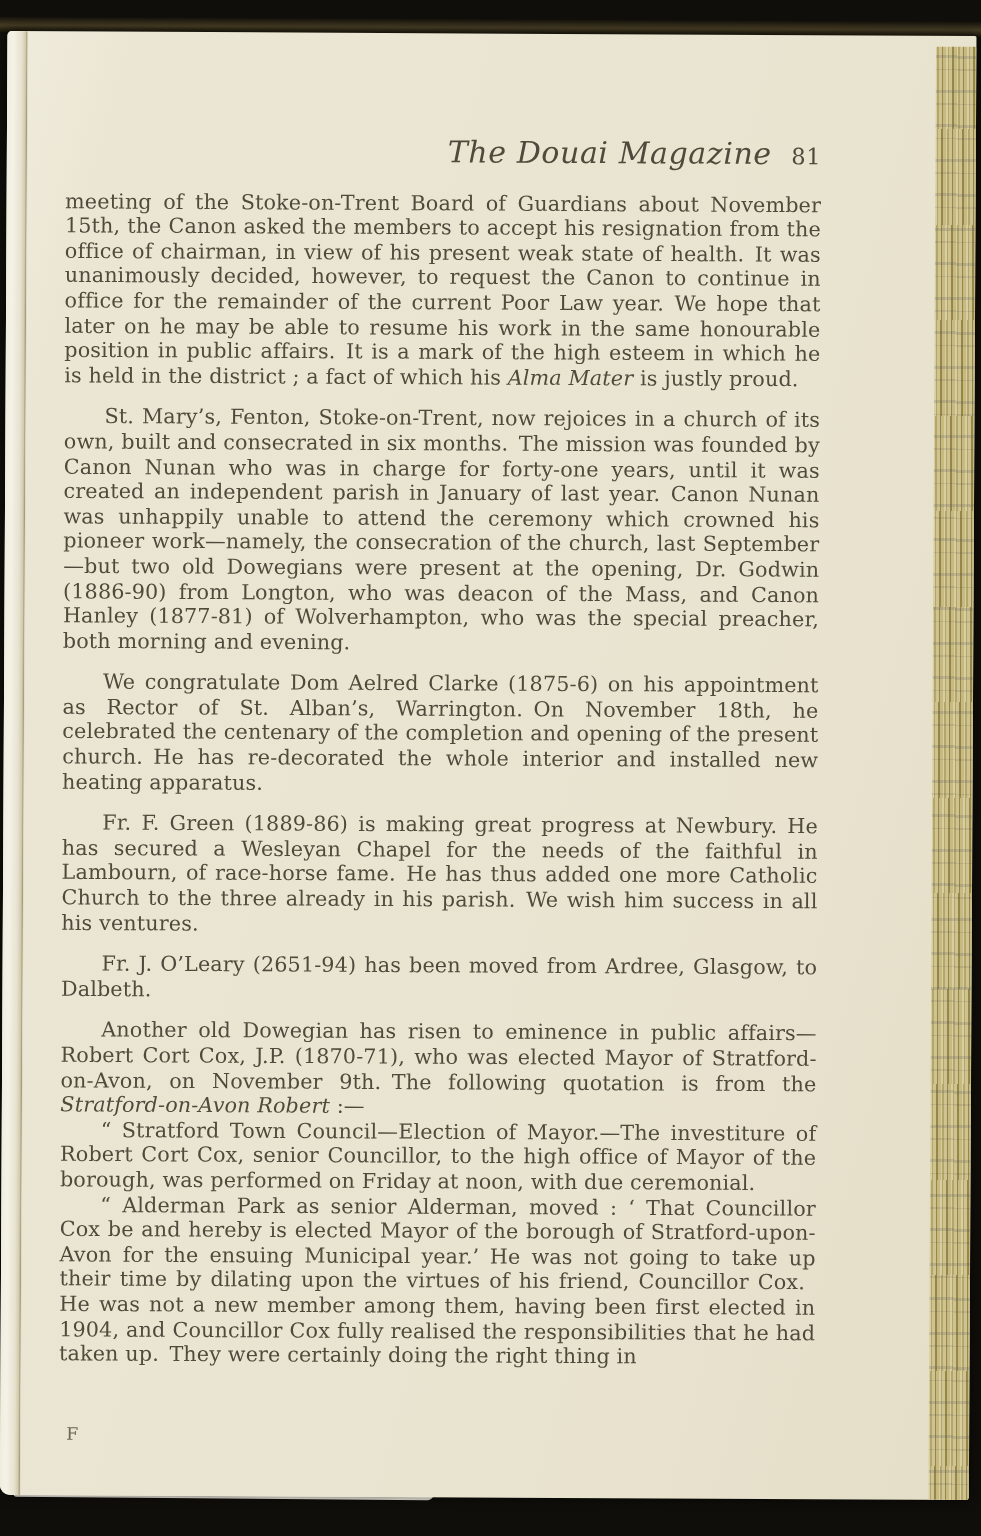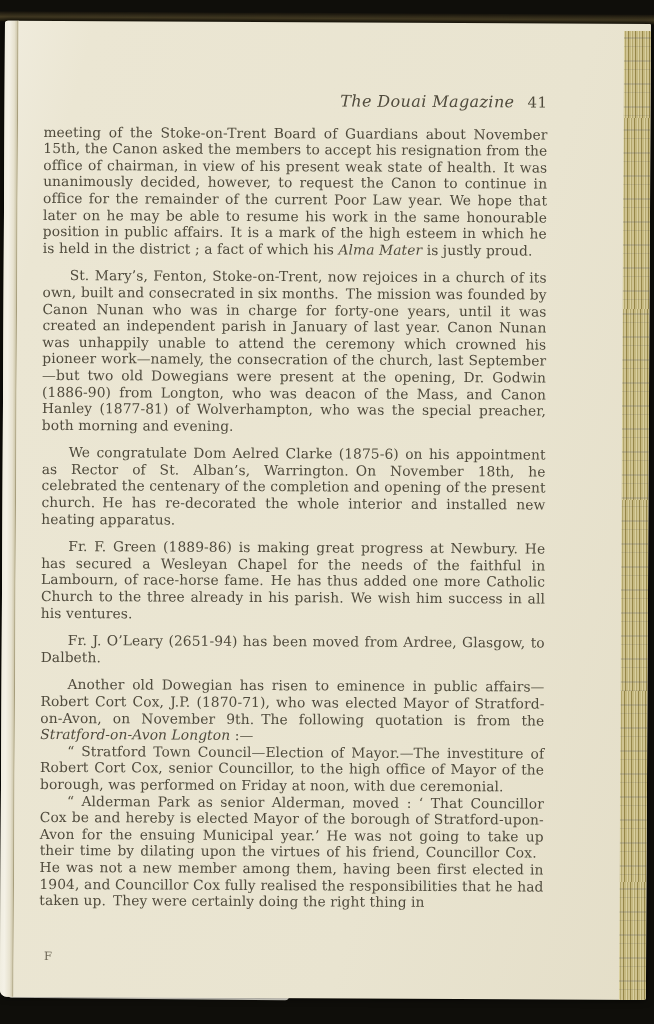--- a/index.html
+++ b/index.html
@@ -41,21 +41,21 @@
     background:
       repeating-linear-gradient(180deg, rgba(75,78,95,0) 0 6px, rgba(75,78,95,0.18) 6px 8px, rgba(75,78,95,0) 8px 15px, rgba(60,60,70,0.12) 15px 16px, rgba(75,78,95,0) 16px 23px),
       repeating-linear-gradient(90deg, #d9cf9e 0 1px, #b3a66b 1px 2px, #cfc391 2px 4px, #968749 4px 5px, #c6b981 5px 7px);
   }
   .text-block {
     position:absolute; left:39px; top:71px; width:504px;
     font-size:13.8px; line-height:16.6px;
     color:#4f4a3c; text-align:justify; letter-spacing:0.1px;
   }
   .header-row { text-align:right; margin:0 0 15px 0; white-space:nowrap; }
-  .journal-title { font-style:italic; font-size:16px; margin-right:13px; letter-spacing:0.4px; }
+  .journal-title { font-style:italic; font-size:20px; margin-right:13px; letter-spacing:0.4px; }
   .page-number { font-size:15px; letter-spacing:0.5px; }
   .para { margin:0; }
   .para.gap { margin-top:11px; }
   .para.indent { text-indent:27px; }
   .para em { }
   .signature-mark {
     position:absolute; left:44px; top:928px;
     font-size:11.5px; color:#6b6554; letter-spacing:1px;
   }
 </style>
@@ -64,28 +64,28 @@
 
 <div class="cover-ridge"></div>
 <div class="bottom-sliver"></div>
 
 <div class="page-wrap">
   <div class="left-edge"></div>
   <div class="fore-edge"></div>
 
   <div class="text-block">
     <div class="header-row">
-      <span class="journal-title">The Douai Magazine</span><span class="page-number">41</span>
+      <span class="journal-title">The Douai Magazine</span><span class="page-number">81</span>
     </div>
     <div id="text-body">
         <p class="para"><span>meeting of the Stoke-on-Trent Board of Guardians about November 15th, the Canon asked the members to accept his resignation from the office of chairman, in view of his present weak state of health. It was unanimously decided, however, to request the Canon to continue in office for the remainder of the current Poor Law year. We hope that later on he may be able to resume his work in the same honourable position in public affairs. It is a mark of the high esteem in which he is held in the district ; a fact of which his </span><em>Alma Mater</em><span> is justly proud.</span></p>
         <p class="para gap indent"><span>St. Mary’s, Fenton, Stoke-on-Trent, now rejoices in a church of its own, built and consecrated in six months. The mission was founded by Canon Nunan who was in charge for forty-one years, until it was created an independent parish in January of last year. Canon Nunan was unhappily unable to attend the ceremony which crowned his pioneer work—namely, the consecration of the church, last September—but two old Dowegians were present at the opening, Dr. Godwin (1886-90) from Longton, who was deacon of the Mass, and Canon Hanley (1877-81) of Wolverhampton, who was the special preacher, both morning and evening.</span></p>
         <p class="para gap indent"><span>We congratulate Dom Aelred Clarke (1875-6) on his appointment as Rector of St. Alban’s, Warrington. On November 18th, he celebrated the centenary of the completion and opening of the present church. He has re-decorated the whole interior and installed new heating apparatus.</span></p>
         <p class="para gap indent"><span>Fr. F. Green (1889-86) is making great progress at Newbury. He has secured a Wesleyan Chapel for the needs of the faithful in Lambourn, of race-horse fame. He has thus added one more Catholic Church to the three already in his parish. We wish him success in all his ventures.</span></p>
         <p class="para gap indent"><span>Fr. J. O’Leary (2651-94) has been moved from Ardree, Glasgow, to Dalbeth.</span></p>
-        <p class="para gap indent"><span>Another old Dowegian has risen to eminence in public affairs—Robert Cort Cox, J.P. (1870-71), who was elected Mayor of Stratford-on-Avon, on November 9th. The following quotation is from the </span><em>Stratford-on-Avon Longton</em><span> :—</span></p>
+        <p class="para gap indent"><span>Another old Dowegian has risen to eminence in public affairs—Robert Cort Cox, J.P. (1870-71), who was elected Mayor of Stratford-on-Avon, on November 9th. The following quotation is from the </span><em>Stratford-on-Avon Robert</em><span> :—</span></p>
         <p class="para indent"><span>“ Stratford Town Council—Election of Mayor.—The investiture of Robert Cort Cox, senior Councillor, to the high office of Mayor of the borough, was performed on Friday at noon, with due ceremonial.</span></p>
         <p class="para indent"><span>“ Alderman Park as senior Alderman, moved : ‘ That Councillor Cox be and hereby is elected Mayor of the borough of Stratford-upon-Avon for the ensuing Municipal year.’ He was not going to take up their time by dilating upon the virtues of his friend, Councillor Cox. He was not a new member among them, having been first elected in 1904, and Councillor Cox fully realised the responsibilities that he had taken up. They were certainly doing the right thing in</span></p>
       </div>
   </div>
 
   <div class="signature-mark">F</div>
 </div>
 
 </body></html>

